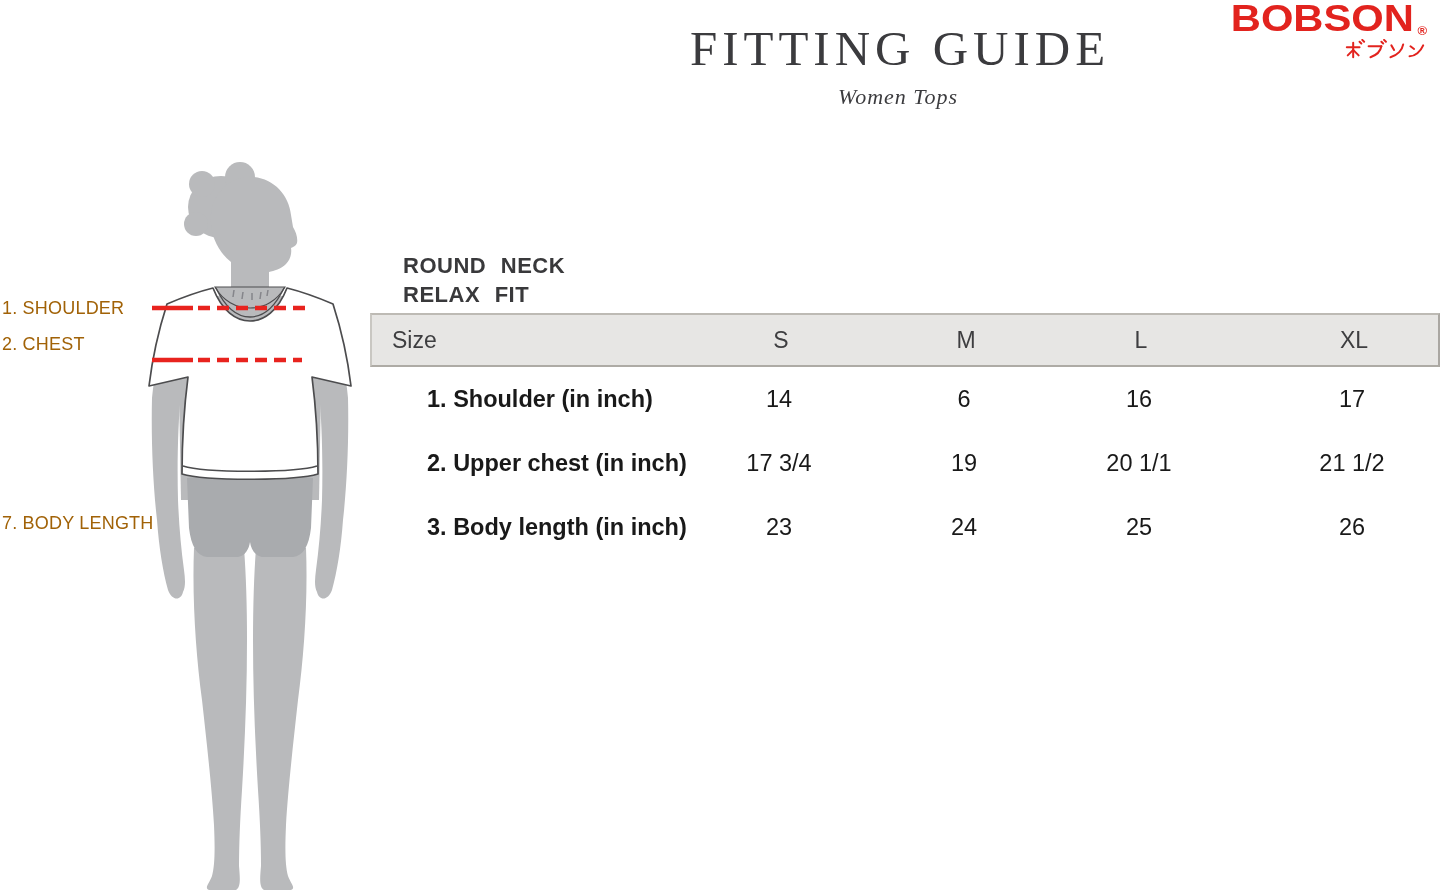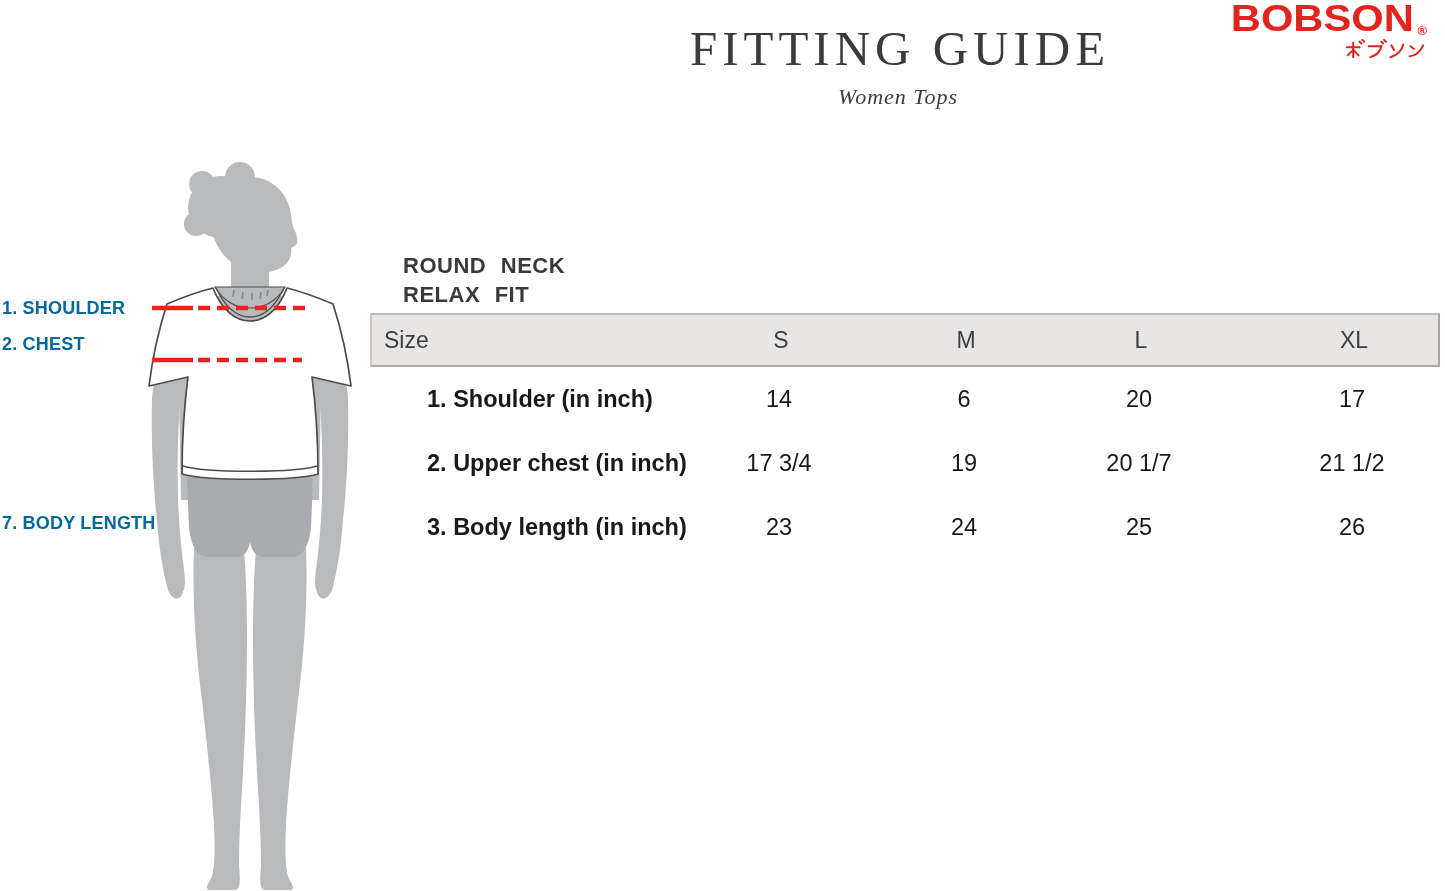--- a/index.html
+++ b/index.html
@@ -23,21 +23,21 @@
   .logo-row { display:flex; align-items:flex-start; justify-content:flex-end; }
   .logo-text {
     display:inline-block; font-size:36px; font-weight:bold; line-height:1;
     color:#e2231e; transform:scaleX(1.16); transform-origin:100% 50%;
     letter-spacing:0px; white-space:nowrap;
   }
   .logo-reg { font-size:13px; color:#e2231e; font-weight:bold; margin-left:3px; margin-top:22px; }
   .logo-jp { margin-top:1px; height:20px; }
   
   .fig-label {
-    position:absolute; font-weight:bold; font-size:18px; color:#0369a1;
+    position:absolute; font-weight:normal; font-size:18px; color:#a16207;
     letter-spacing:0.2px; white-space:nowrap;text-align:right;
   }
   .lbl-shoulder { left:2px; top:298px; }
   .lbl-chest    { left:2px; top:334px; }
   .lbl-body     { left:2px; top:513px; }
   .figure-svg { position:absolute; left:0; top:160px; }
   
   .tableblock { position:absolute; left:370px; top:231px; width:1070px;margin-top:20px; }
   .product-name {
     font-weight:bold; font-size:22px; color:#39393b; letter-spacing:0.5px;
@@ -50,21 +50,21 @@
   }
   .header-row {
     margin-top:4px; height:54px; box-sizing:border-box;
     background:#e7e6e4;
     border-top:2px solid #bdbab4;
     border-bottom:2px solid #aeaba5;
     border-left:2px solid #c9c7c2;
     border-right:2px solid #aaa7a2;
     font-size:23px; color:#3e3e40;
   }
-  .header-row .size-cell { padding-left:12px; }
+  .header-row .size-cell { padding-left:20px; }
   .data-row { height:64px; font-size:23.5px; color:#191919; }
   .data-row:first-of-type { margin-top:8px; }
   .row-label { padding-left:57px; white-space:nowrap;font-weight:bold; }
   .cell-center { text-align:center; }
 </style>
 </head>
 <body>
 
 <div class="canvas">
 
@@ -180,29 +180,29 @@
       <div class="cell-center">S</div>
       <div class="cell-center">M</div>
       <div class="cell-center">L</div>
       <div class="cell-center">XL</div>
     </div>
 
     <div class="grid-row data-row">
       <div class="row-label">1. Shoulder (in inch)</div>
       <div class="cell-center">14</div>
       <div class="cell-center">6</div>
-      <div class="cell-center">20</div>
+      <div class="cell-center">16</div>
       <div class="cell-center">17</div>
     </div>
 
     <div class="grid-row data-row">
       <div class="row-label">2. Upper chest (in inch)</div>
       <div class="cell-center">17 3/4</div>
       <div class="cell-center">19</div>
-      <div class="cell-center">20 1/7</div>
+      <div class="cell-center">20 1/1</div>
       <div class="cell-center">21 1/2</div>
     </div>
 
     <div class="grid-row data-row">
       <div class="row-label">3. Body length (in inch)</div>
       <div class="cell-center">23</div>
       <div class="cell-center">24</div>
       <div class="cell-center">25</div>
       <div class="cell-center">26</div>
     </div>

